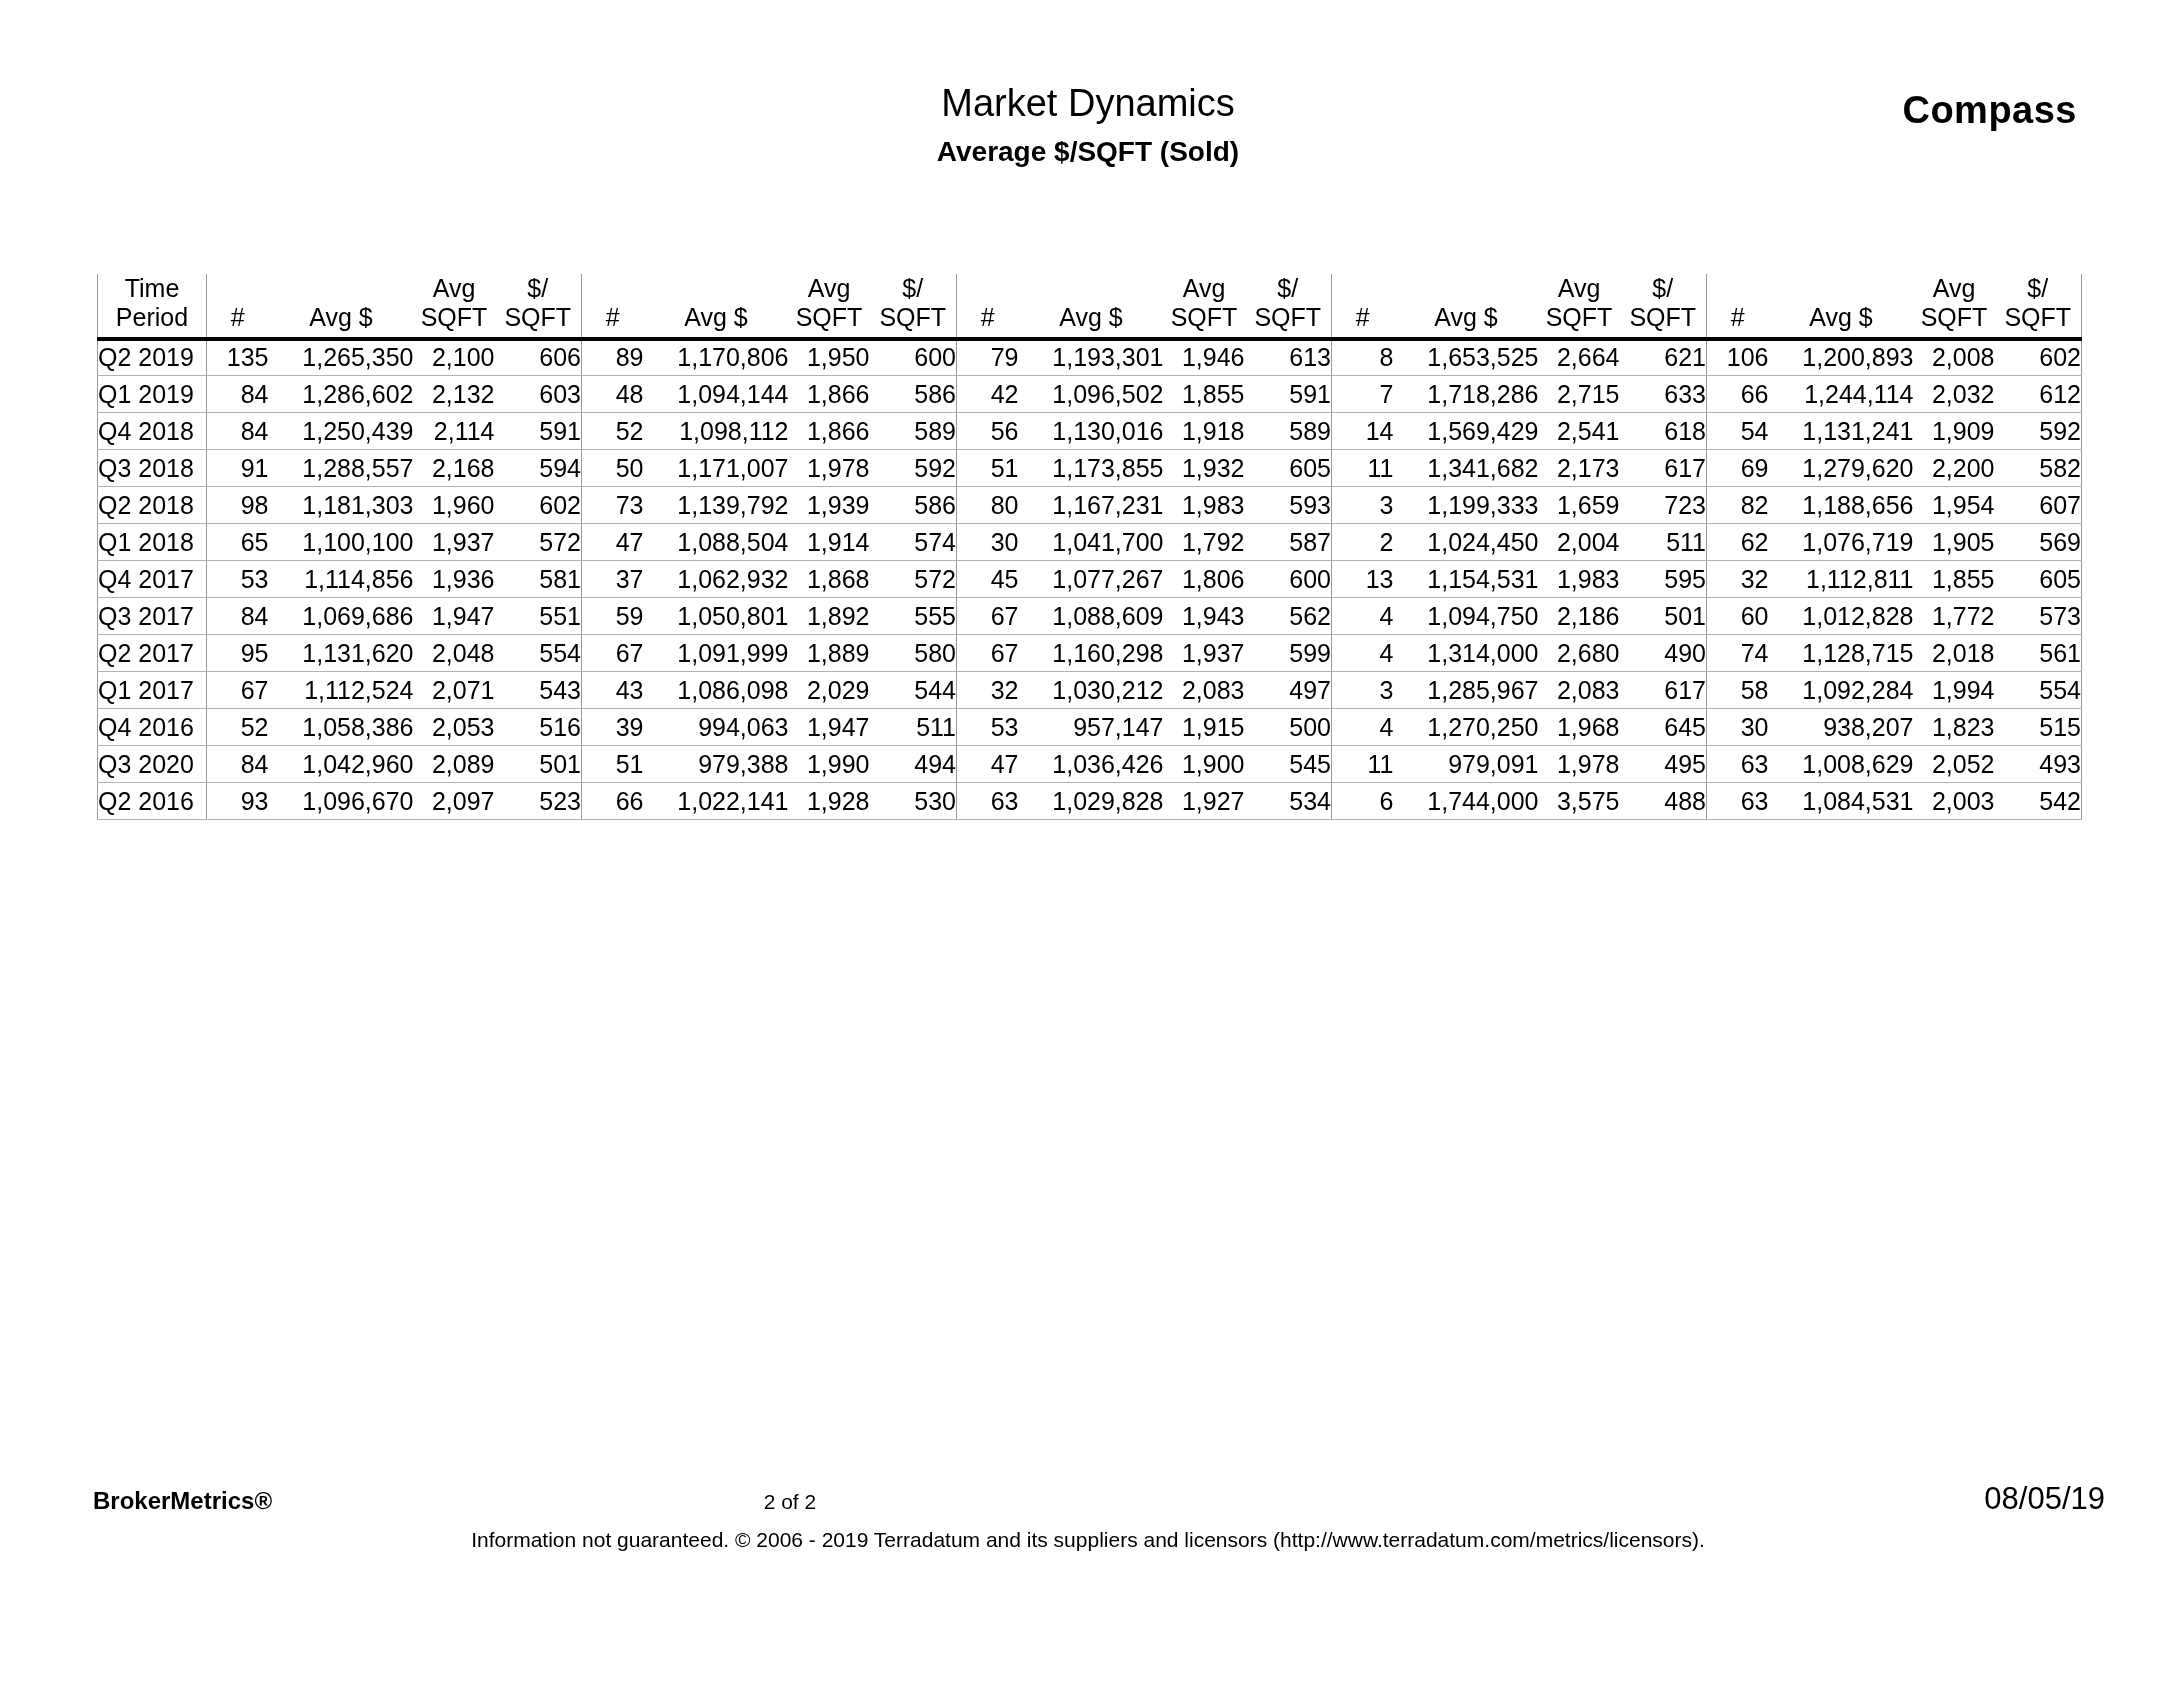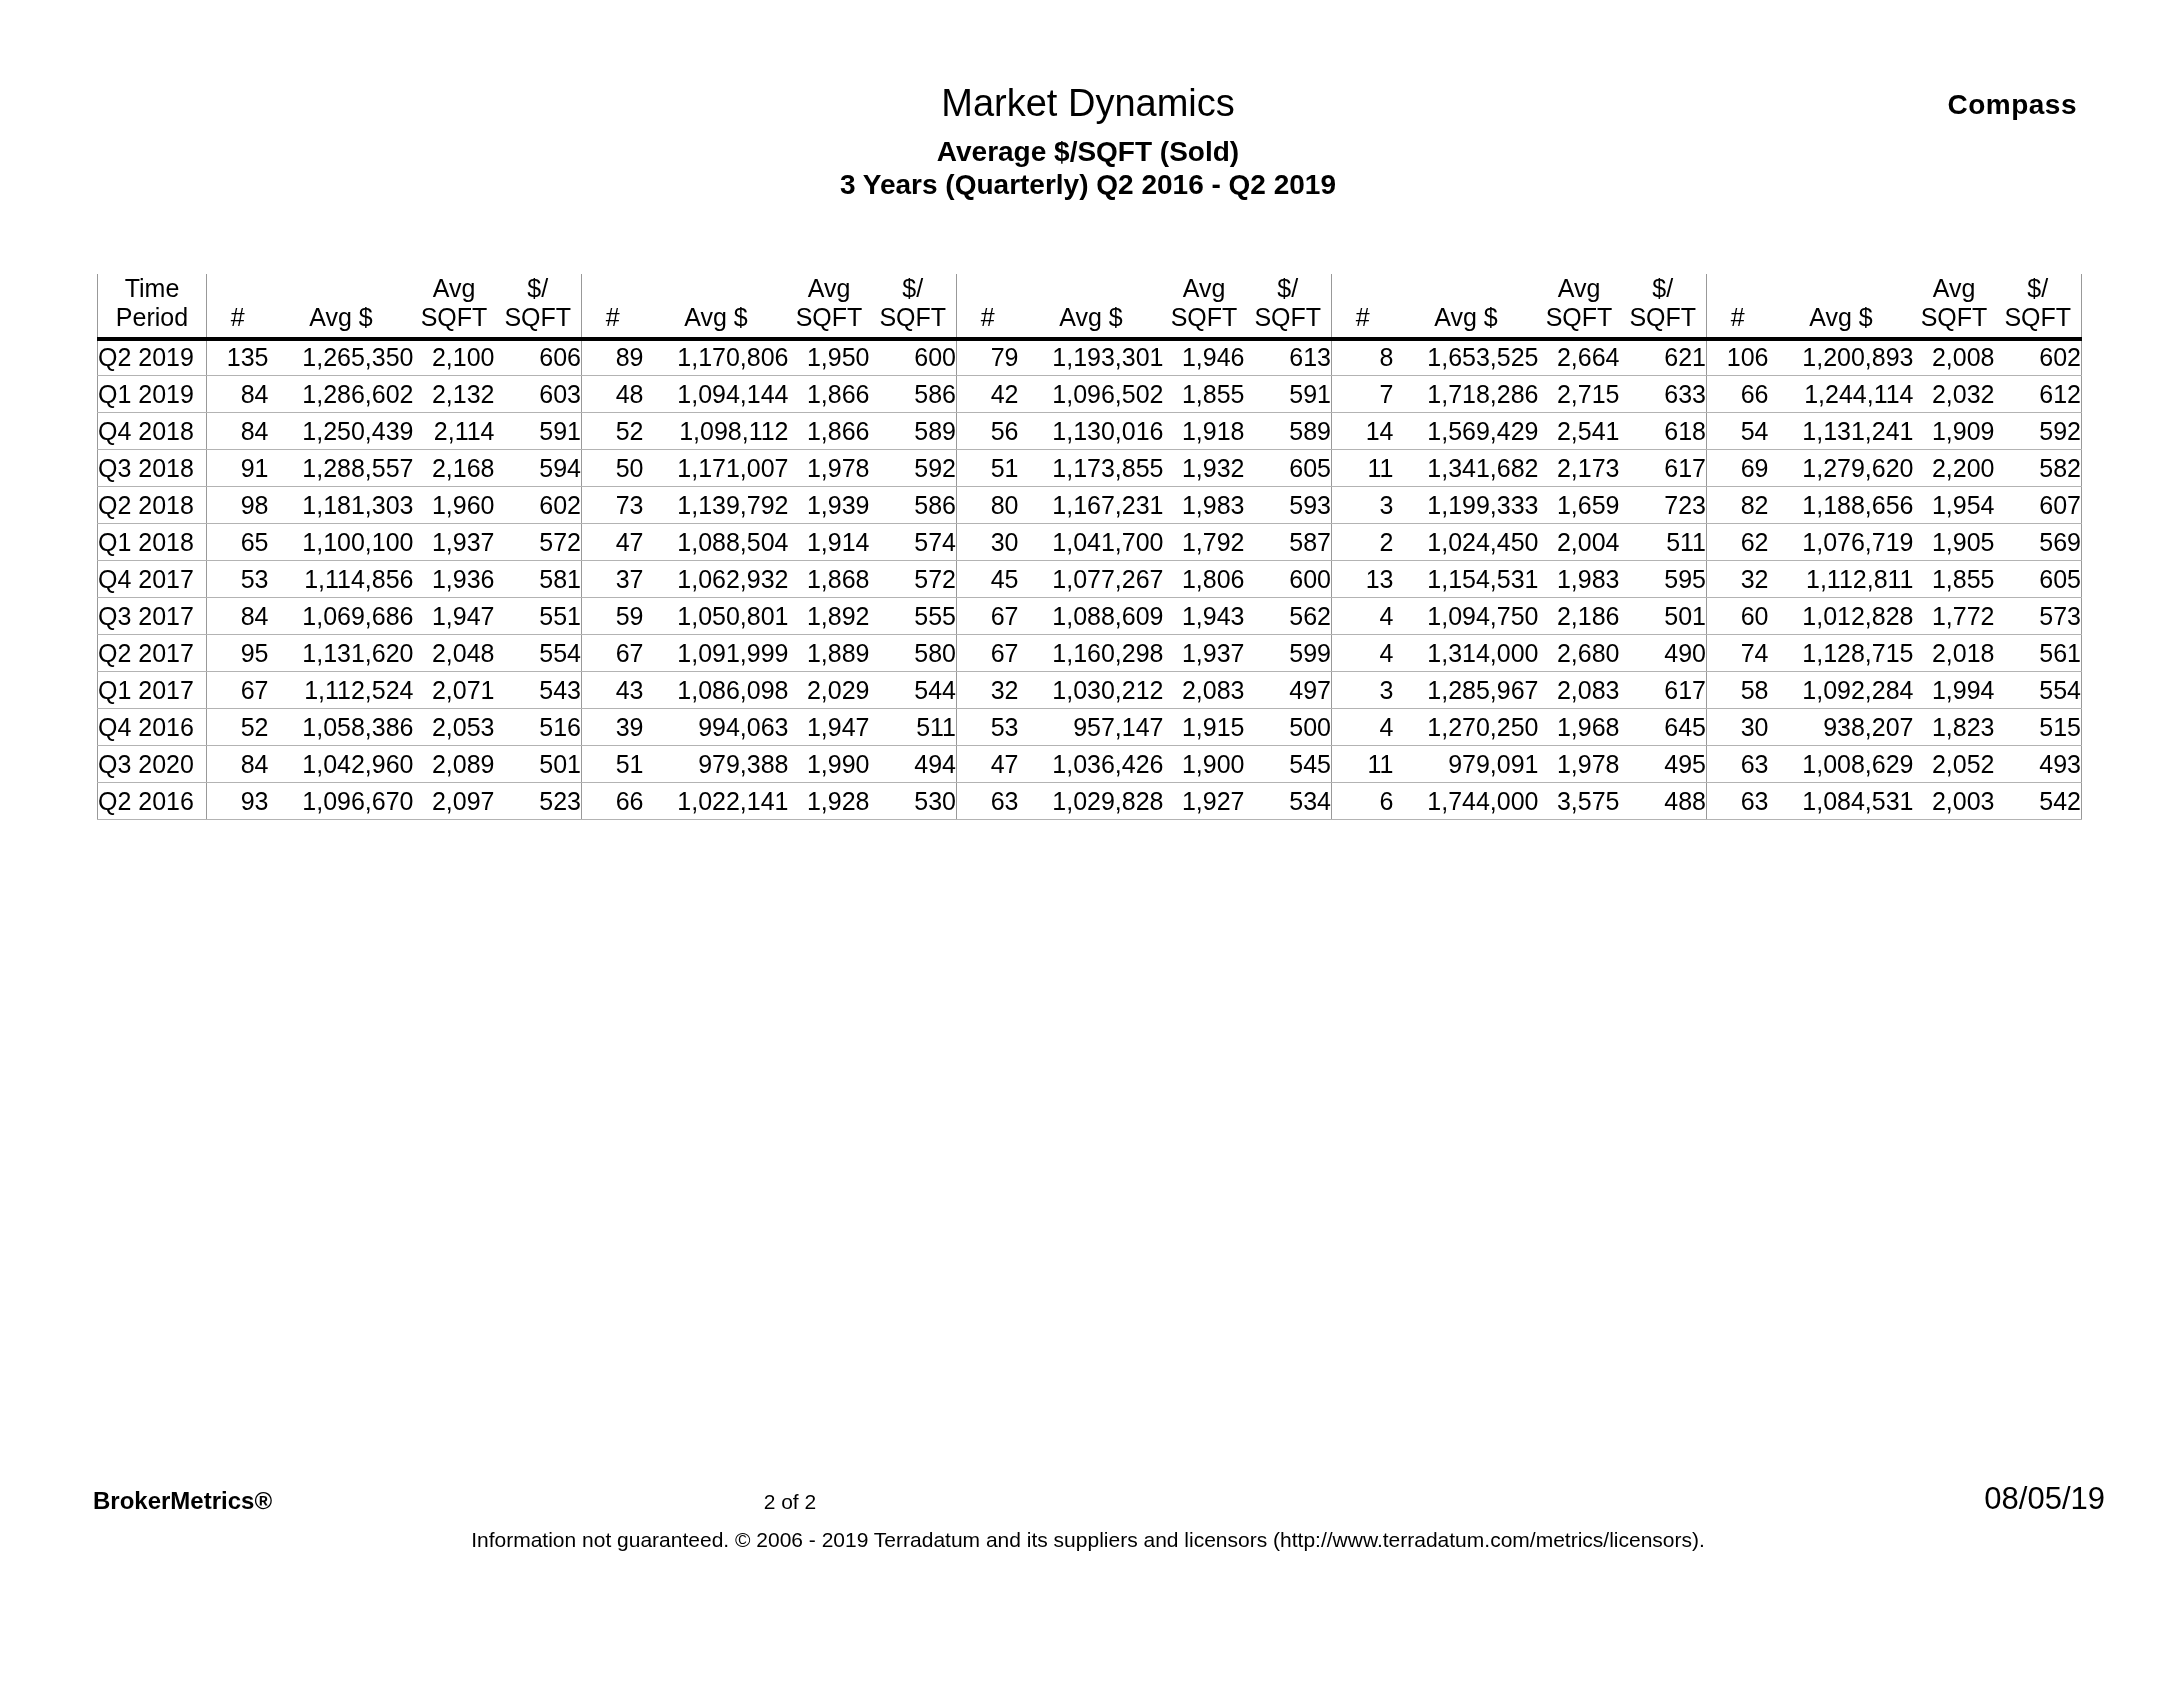--- a/index.html
+++ b/index.html
@@ -10,21 +10,21 @@
     height: 1683px;
     background: #ffffff;
     font-family: "Liberation Sans", sans-serif;
     color: #000;
     overflow: hidden;
   }
   .brand {
     position: absolute;
     top: 89px;
     right: 99px;
-    font-size: 28px;
+    font-size: 38px;
     font-weight: bold;
     letter-spacing: 0.5px;
   }
   .titles {
     position: absolute;
     top: 81px;
     left: 0;
     width: 100%;
     text-align: center;
     line-height: 1.2;
@@ -95,21 +95,20 @@
 </head>
 <body>
 
 <div class="page">
 
   <div class="brand">Compass</div>
 
   <div class="titles">
     <div class="title">Market Dynamics</div>
     <div class="subtitle">Average $/SQFT (Sold)</div>
-    <div class="subtitle">3 Years (Quarterly) Q2 2016 - Q2 2019</div>
   </div>
 
   <table class="md-table">
     <colgroup>
         <col style="width: 109px;">
         <col style="width: 62px;">
         <col style="width: 145px;">
         <col style="width: 81px;">
         <col style="width: 87px;">
         <col style="width: 62px;">

